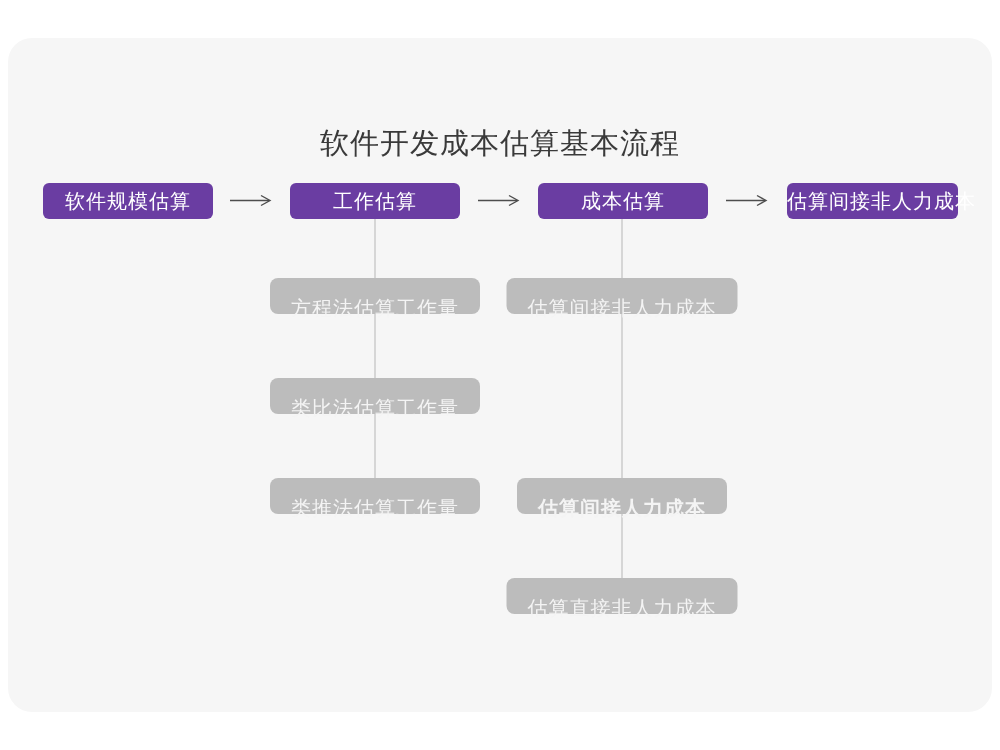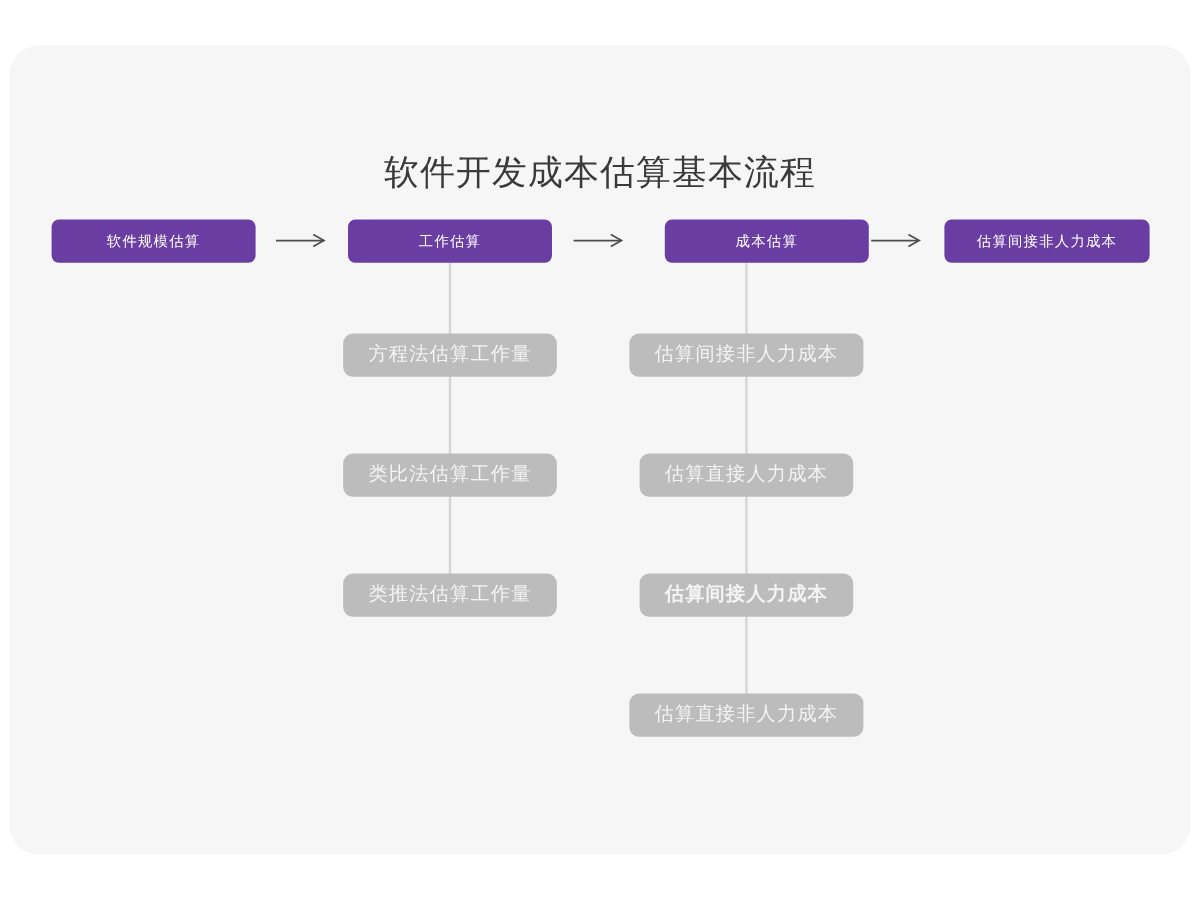--- a/index.html
+++ b/index.html
@@ -17,44 +17,44 @@
   html,body{width:1000px;height:750px;background:var(--page-bg);
     font-family:"Liberation Sans","DejaVu Sans",sans-serif;}
   .stage-canvas{position:relative;width:1000px;height:750px;overflow:hidden;}
   .card{position:absolute;left:8px;top:38px;width:984px;height:674px;
     background:var(--card-bg);border-radius:24px;}
   .diagram-title{position:absolute;left:0;top:96px;width:1000px;
     text-align:center;font-size:29px;color:var(--title-text);
     letter-spacing:1px;font-weight:400;margin-top:28px;}
   .stage-node{position:absolute;top:183px;height:36px;line-height:36px;
     background:var(--stage-fill);color:var(--stage-text);border-radius:6px;
-    text-align:center;font-size:12px;letter-spacing:1px;white-space:nowrap;z-index:3;}
-  .sub-node{position:absolute;height:36px;line-height:36px;padding:0 21px;
+    text-align:center;font-size:20px;letter-spacing:1px;white-space:nowrap;z-index:3;}
+  .sub-node{position:absolute;height:36px;line-height:36px;padding:12px 21px;
     background:var(--sub-fill);color:var(--sub-text);border-radius:8px;
-    text-align:center;font-size:16px;letter-spacing:1px;white-space:nowrap;
+    text-align:center;font-size:20px;letter-spacing:1px;white-space:nowrap;
     transform:translateX(-50%);z-index:2;}
   .connector-v{position:absolute;width:2px;background:var(--connector);z-index:1;}
   .arrow{position:absolute;top:194px;width:44px;height:13px;z-index:3;}
   .arrow svg{display:block;}
 </style>
 </head>
 <body>
 
 <div class="stage-canvas">
 
   <div class="card"></div>
 
   <div class="diagram-title">软件开发成本估算基本流程</div>
 
   <div class="connector-v" style="left:374px;top:219px;height:262px;"></div>
   <div class="connector-v" style="left:621px;top:219px;height:362px;"></div>
 
   <div class="stage-node" style="left:43px;width:170px;">软件规模估算</div>
   <div class="stage-node" style="left:290px;width:170px;">工作估算</div>
-  <div class="stage-node" style="left:538px;width:170px;margin-left:16px;">成本估算</div>
+  <div class="stage-node" style="left:538px;width:170px;">成本估算</div>
   <div class="stage-node" style="left:787px;width:171px;">估算间接非人力成本</div>
 
   <div class="arrow" style="left:229px;">
     <svg width="44" height="13" viewBox="0 0 44 13">
       <line x1="1" y1="6.5" x2="40" y2="6.5" stroke="#4d4d4d" stroke-width="1.4"></line>
       <polyline points="32,1.5 41,6.5 32,11.5" fill="none" stroke="#4d4d4d" stroke-width="1.4"></polyline>
     </svg>
   </div>
   <div class="arrow" style="left:477px;">
     <svg width="44" height="13" viewBox="0 0 44 13">
@@ -67,17 +67,16 @@
       <line x1="1" y1="6.5" x2="40" y2="6.5" stroke="#4d4d4d" stroke-width="1.4"></line>
       <polyline points="32,1.5 41,6.5 32,11.5" fill="none" stroke="#4d4d4d" stroke-width="1.4"></polyline>
     </svg>
   </div>
 
   <div class="sub-node" style="left:375px;top:278px;">方程法估算工作量</div>
   <div class="sub-node" style="left:375px;top:378px;">类比法估算工作量</div>
   <div class="sub-node" style="left:375px;top:478px;">类推法估算工作量</div>
 
   <div class="sub-node" style="left:622px;top:278px;">估算间接非人力成本</div>
-  <div class="sub-node" style="left:622px;top:378px;">估算直接人力成本</div>
   <div class="sub-node" style="left:622px;top:478px;font-weight:bold;">估算间接人力成本</div>
   <div class="sub-node" style="left:622px;top:578px;">估算直接非人力成本</div>
 
 </div>
 
 </body></html>

